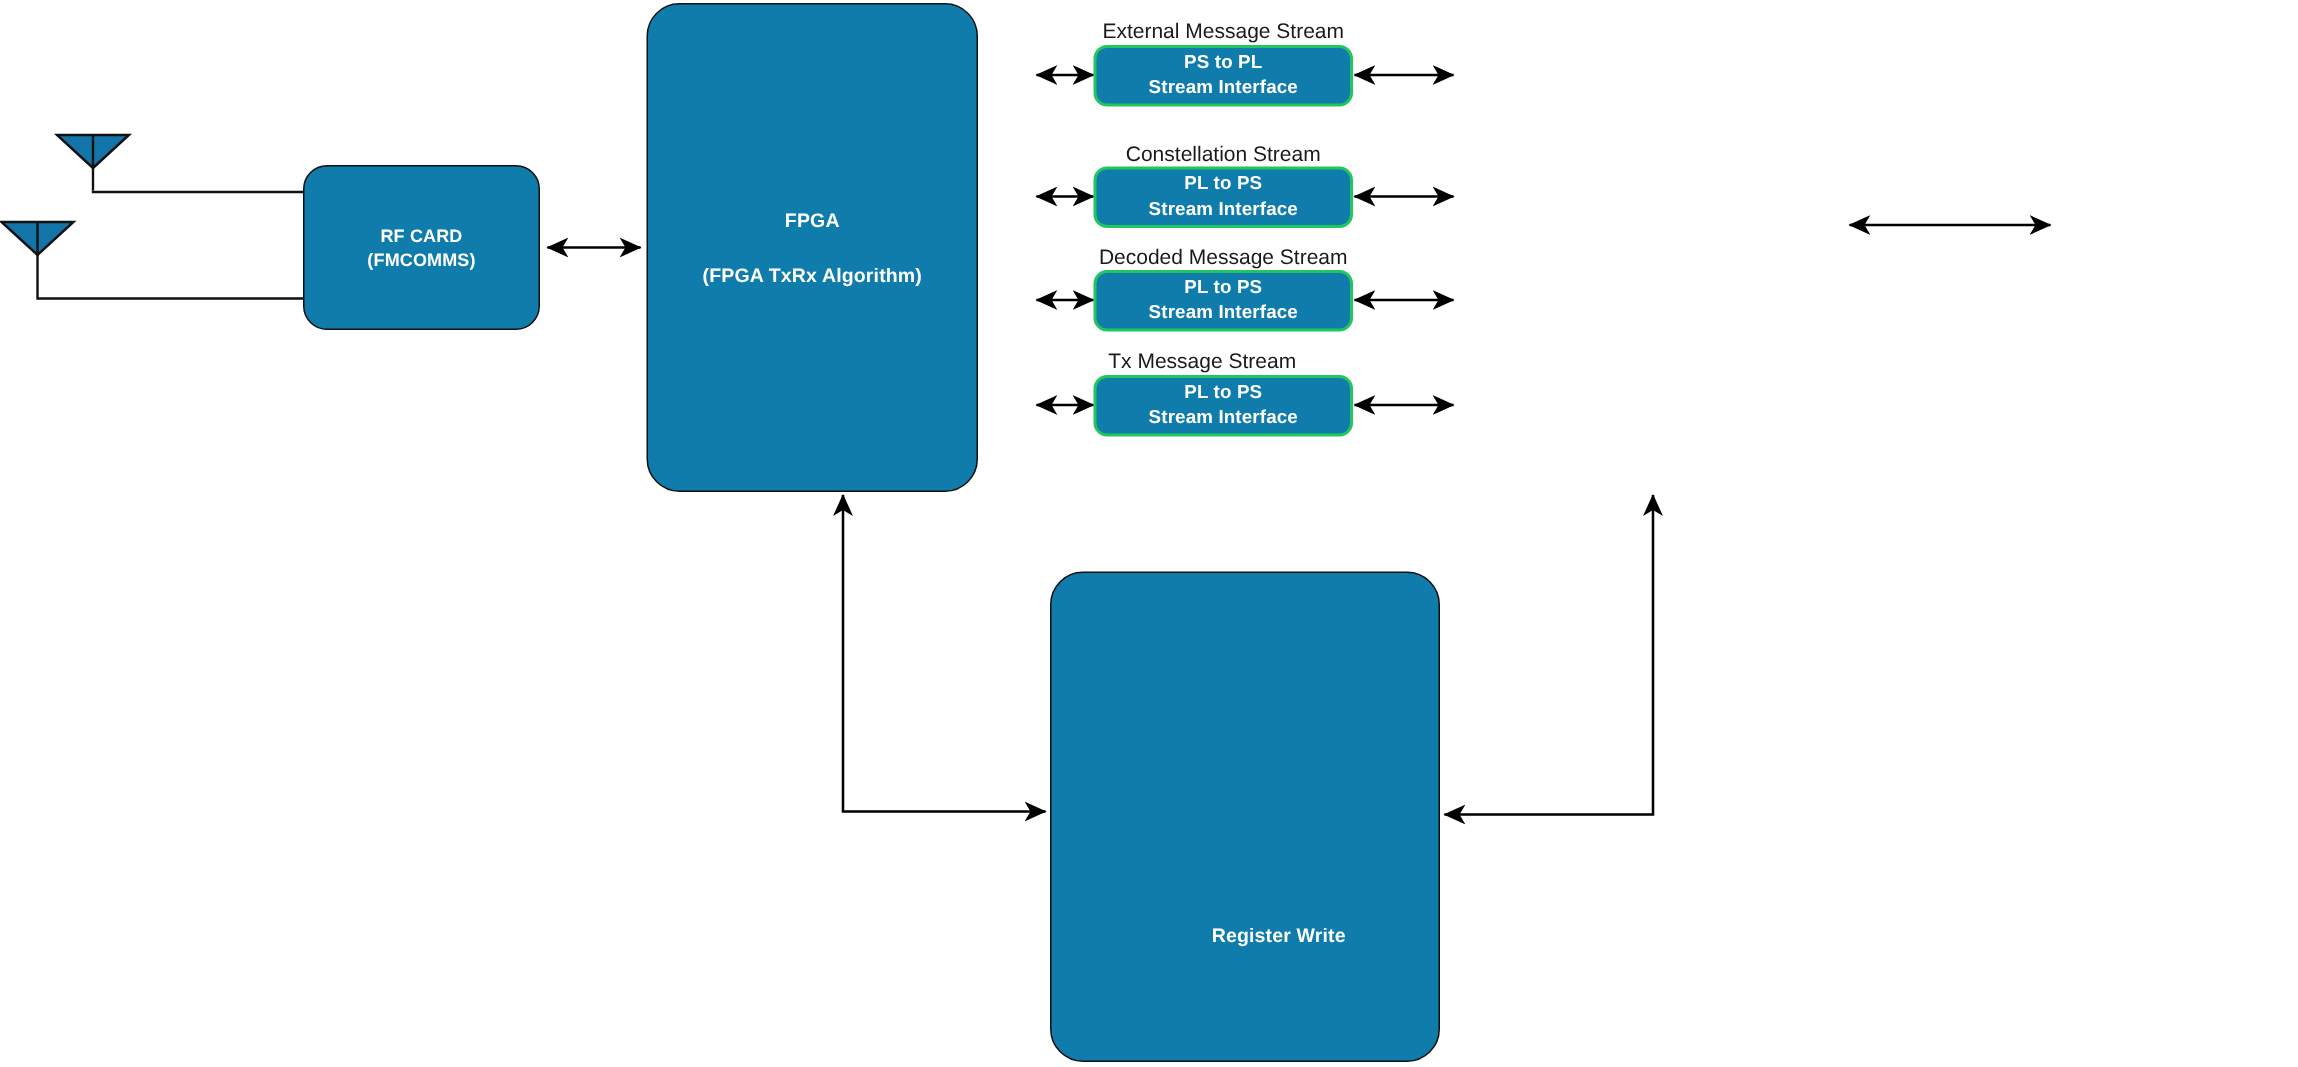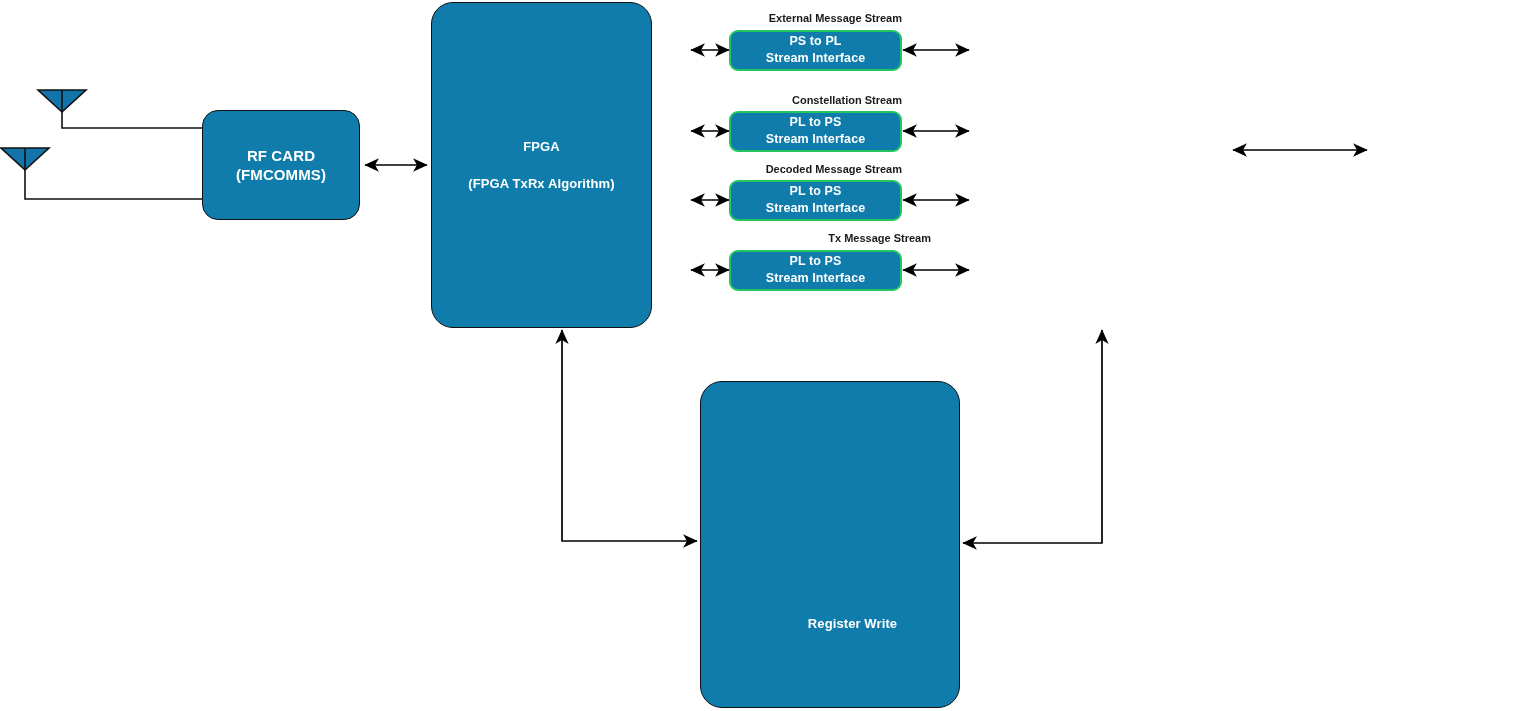--- a/index.html
+++ b/index.html
@@ -39,41 +39,41 @@
     font-weight: bold;
     letter-spacing: 0.1px;
   }
   .node .line1 { display: block; }
   .node .line2 { display: block; }
 
   
   .bigblock { font-size: 13px; }
   .bigblock .line2 { margin-top: 22px; font-size: 13px; }
 
-  .rfcard { font-size: 15px; border-radius: 16px; }
+  .rfcard { font-size: 12px; border-radius: 16px; }
   .rfcard .line2 { margin-top: 2px; }
 
   .hostblock { font-size: 13.5px; border-radius: 16px; }
 
   
   .ifblock {
     background: #0f7cab;
     border: 2px solid #22c55e;
     border-radius: 9px;
     font-size: 12.5px;
     line-height: 1.25;
   }
   .ifblock .line2 { margin-top: 1px; }
 
   .streamlabel {
     position: absolute;
-    font-size: 11px;
+    font-size: 14px;
     color: #1a1a1a;
-    font-weight: bold;
-    text-align: right;
+    font-weight: normal;
+    text-align: center;
     white-space: nowrap;
   }
 </style>
 </head>
 <body>
 
 <div id="canvas">
 
   <svg class="layer" viewBox="0 0 1532 711">
     <defs>
@@ -144,19 +144,19 @@
     <span class="line1">PL to PS</span>
     <span class="line2">Stream Interface</span>
   </div>
 
   <div class="streamlabel" style="left:729px; top:163px; width:173px;">Decoded Message Stream</div>
   <div class="node ifblock" style="left:729px; top:180px; width:173px; height:41px;">
     <span class="line1">PL to PS</span>
     <span class="line2">Stream Interface</span>
   </div>
 
-  <div class="streamlabel" style="left:758px; top:232px; width:173px;">Tx Message Stream</div>
+  <div class="streamlabel" style="left:715px; top:232px; width:173px;">Tx Message Stream</div>
   <div class="node ifblock" style="left:729px; top:250px; width:173px; height:41px;">
     <span class="line1">PL to PS</span>
     <span class="line2">Stream Interface</span>
   </div>
 
 </div>
 
 </body></html>

